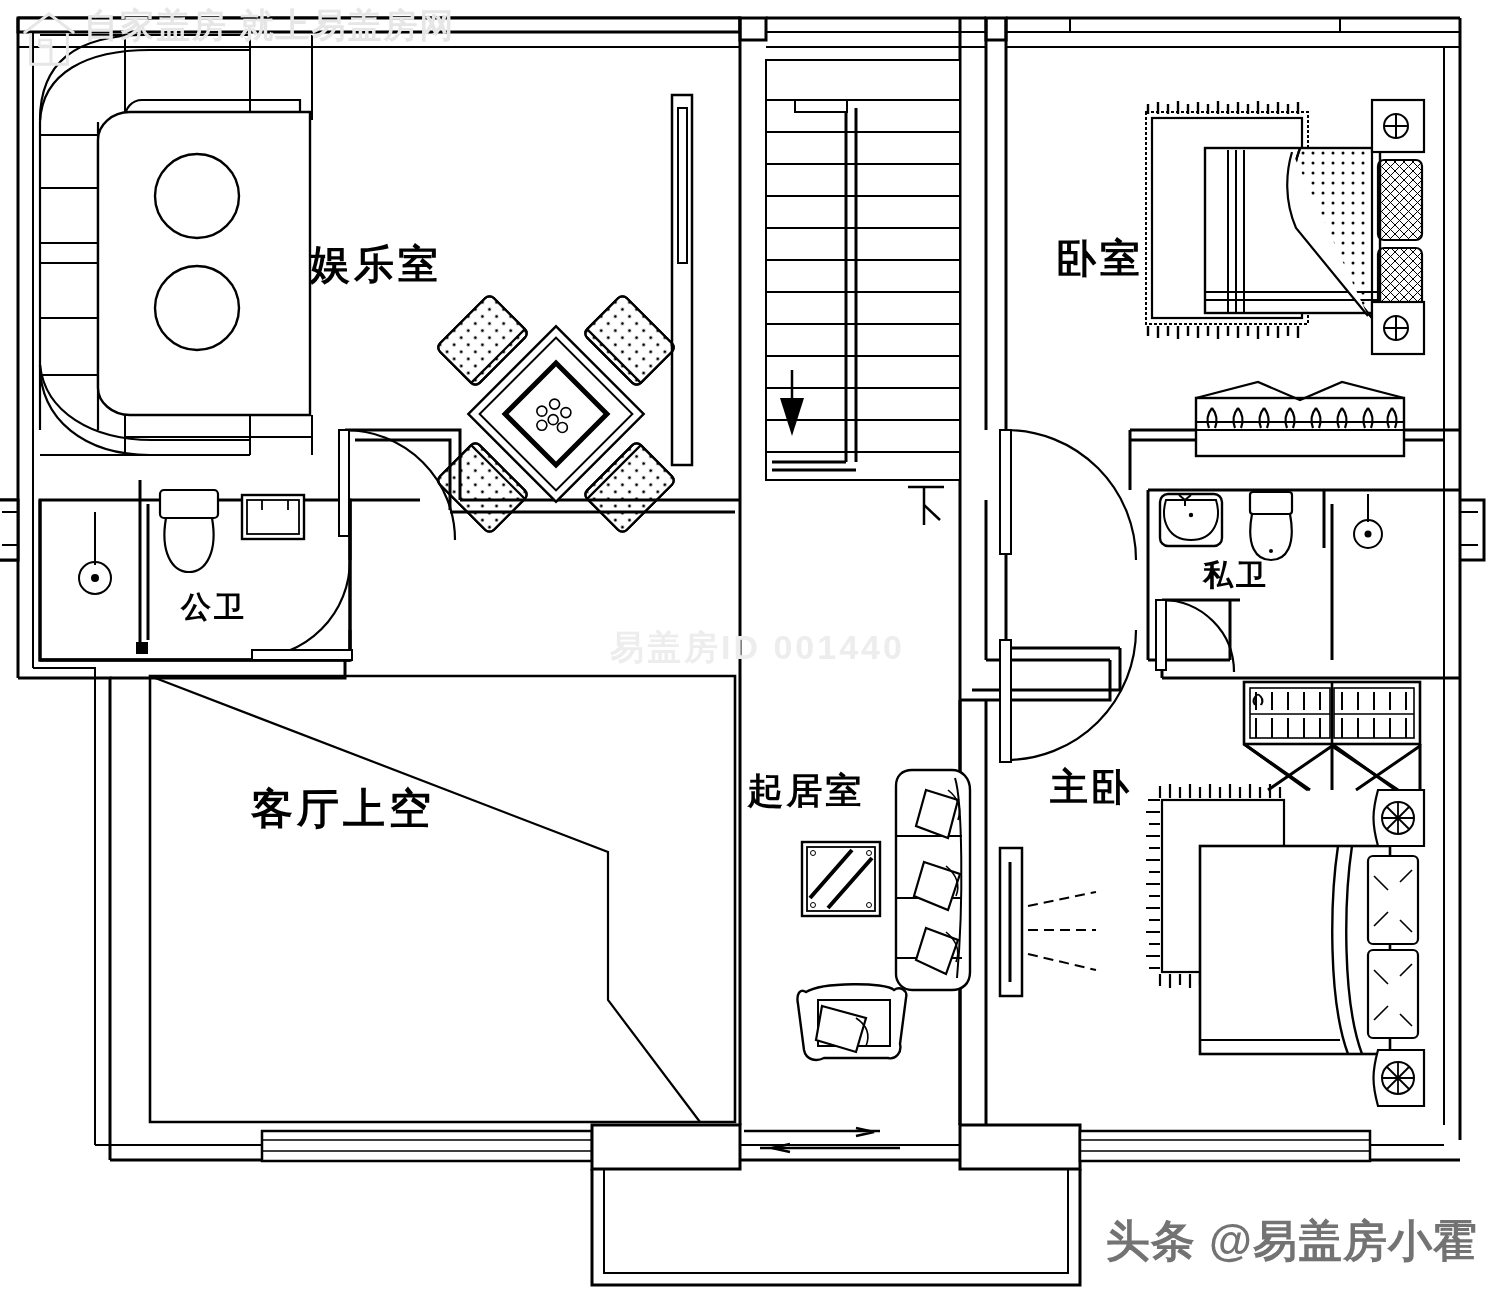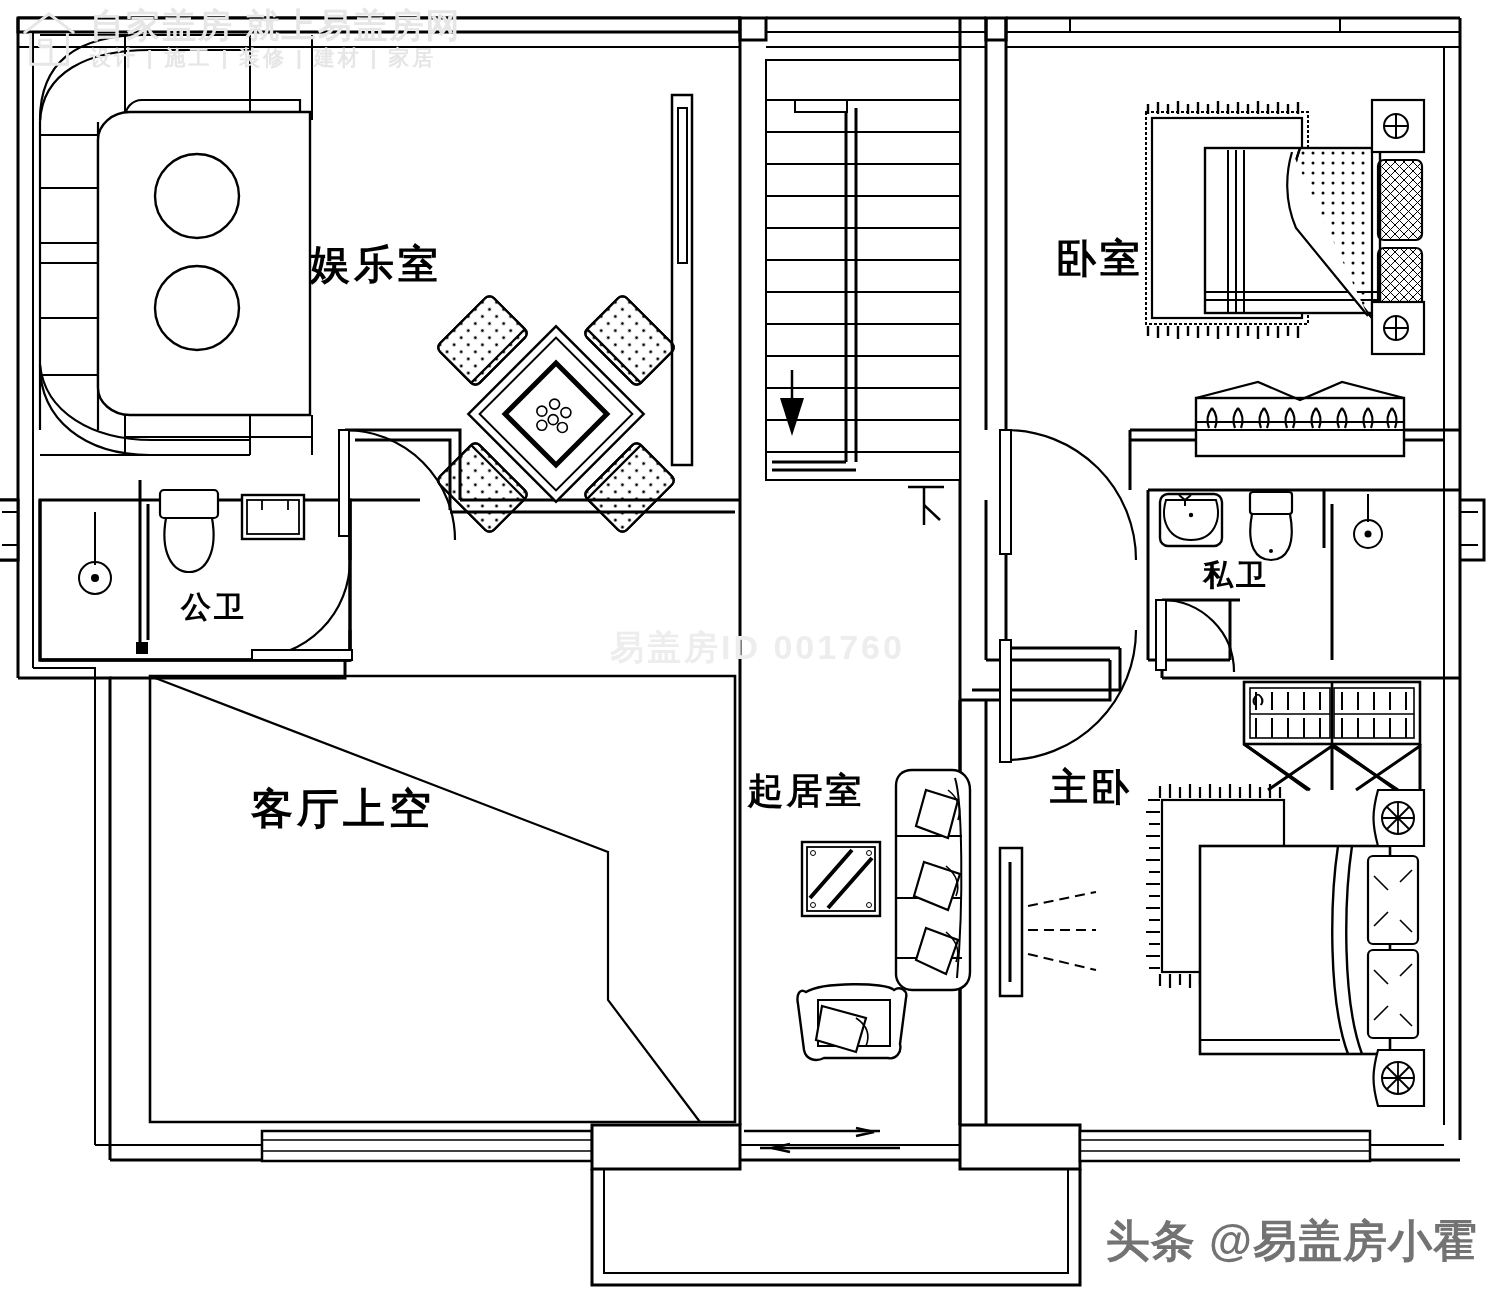--- a/index.html
+++ b/index.html
@@ -1,19 +1,19 @@
 <!DOCTYPE html>
 <html><head>
 <meta charset="utf-8">
 <style>
   html,body{margin:0;padding:0;background:#ffffff;}
   body{width:1500px;height:1299px;font-family:"Liberation Sans","DejaVu Sans",sans-serif;overflow:hidden;}
   #stage{position:relative;width:1500px;height:1299px;background:#fff;}
   svg#plan{position:absolute;left:0;top:0;width:1500px;height:1299px;}
-  .wm-top{position:absolute;left:18px;top:8px;display:flex;align-items:flex-start;gap:10px;
+  .wm-top{position:absolute;left:18px;top:8px;display:flex;align-items:flex-start;gap:4px;
           color:#e3e3e3;pointer-events:none;user-select:none;}
   .wm-top .logo{width:62px;height:62px;flex:0 0 auto;}
   .wm-top .txt{display:flex;flex-direction:column;line-height:1.05;}
   .wm-top .t1{font-size:34px;letter-spacing:2px;color:#e6e6e6;font-weight:bold;}
   .wm-top .t2{font-size:21px;letter-spacing:3px;color:#e6e6e6;margin-top:3px;font-weight:bold;}
   .wm-center{position:absolute;left:610px;top:625px;font-size:34px;letter-spacing:3px;
              color:#ededed;font-weight:bold;pointer-events:none;user-select:none;}
   .wm-bottom{position:absolute;right:22px;bottom:28px;font-size:44px;font-weight:bold;
              color:#737373;letter-spacing:1px;pointer-events:none;user-select:none;
              text-shadow:1px 1px 0 #fff, 2px 2px 2px rgba(255,255,255,.9);}
@@ -470,20 +470,19 @@
 
   <div class="wm-top">
     <svg class="logo" viewBox="0 0 64 64">
       <path d="M6 26 L32 6 L58 26" fill="none" stroke="#e6e6e6" stroke-width="3"></path>
       <path d="M13 26 V58 H51 V26" fill="none" stroke="#e6e6e6" stroke-width="3"></path>
       <path d="M22 40 H34 V58" fill="none" stroke="#e6e6e6" stroke-width="3"></path>
       <rect x="22" y="33" width="12" height="6" fill="none" stroke="#e6e6e6" stroke-width="2.5"></rect>
     </svg>
     <span class="txt">
       <span class="t1">自家盖房 就上易盖房网</span>
-      <span class="t2">设计 | 施工 | 装修 | 建材 | 家居</span>
     </span>
   </div>
 
-  <div class="wm-center">易盖房ID 001760</div>
+  <div class="wm-center">易盖房ID 001440</div>
 
   <div class="wm-bottom">头条 @易盖房小霍</div>
 </div>
 
 </body></html>

